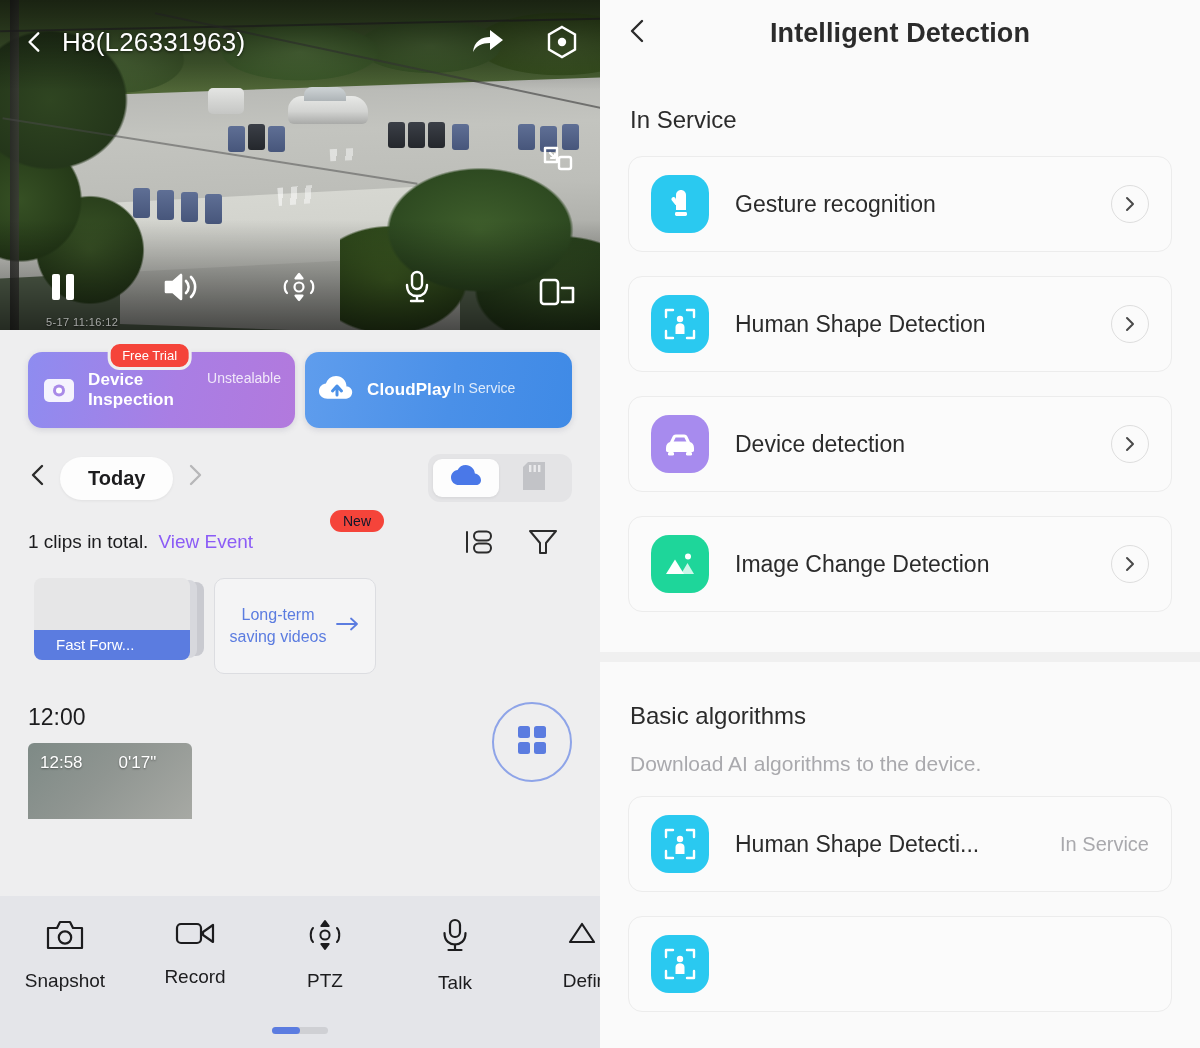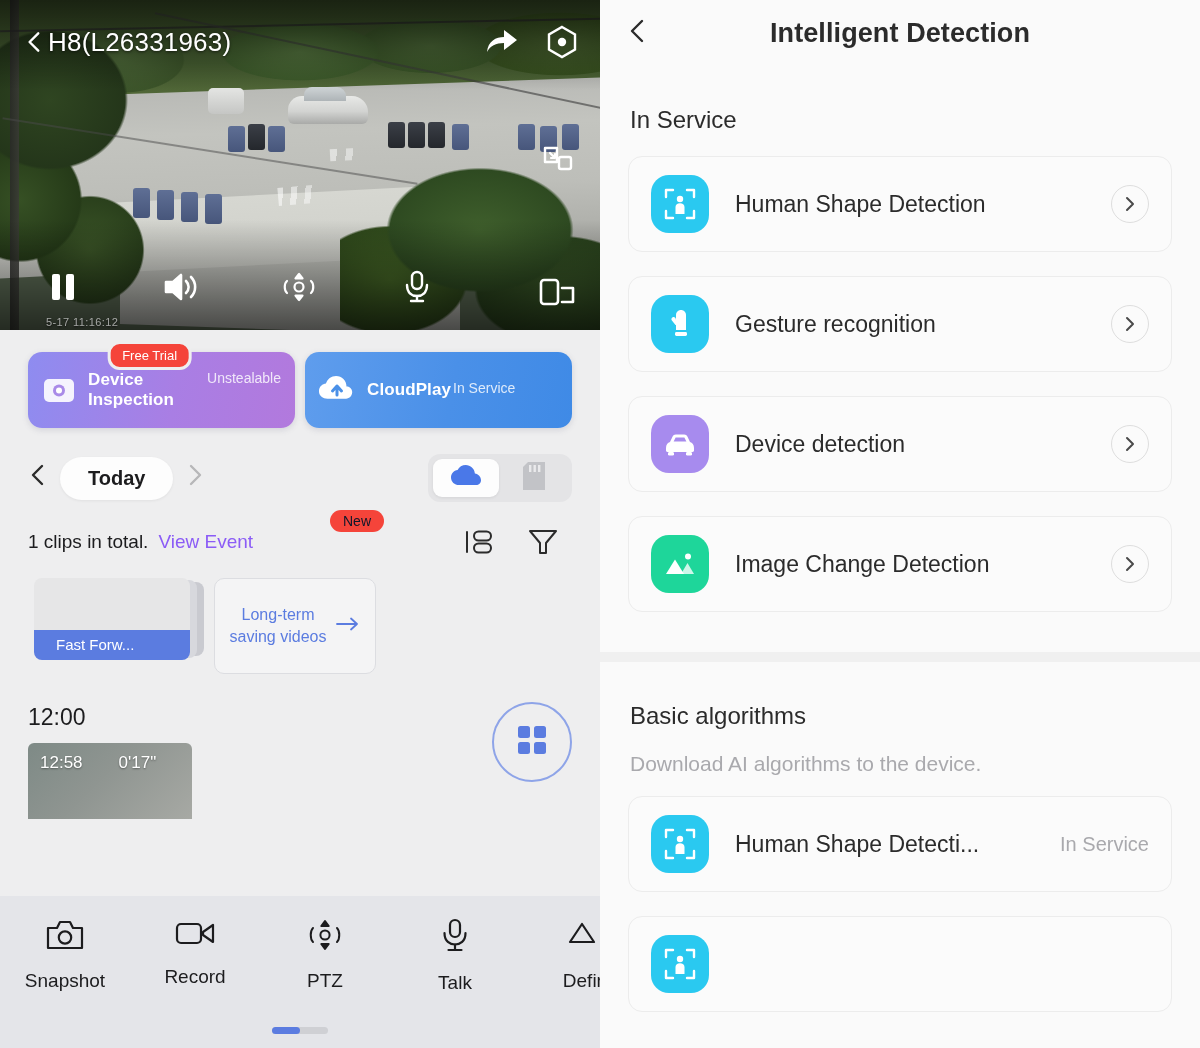--- a/index.html
+++ b/index.html
@@ -121,21 +121,21 @@
     position: absolute; left: 0; right: 0; top: 0; height: 90px;
     background: linear-gradient(180deg, rgba(0,0,0,.55), rgba(0,0,0,0));
   }
   .vignette-bottom {
     position: absolute; left: 0; right: 0; bottom: 0; height: 110px;
     background: linear-gradient(0deg, rgba(0,0,0,.6), rgba(0,0,0,0));
   }
 
   .video-topbar {
     position: absolute; left: 0; right: 0; top: 0; height: 84px;
-    display: flex; align-items: center; padding: 0 22px; gap: 0;
+    display: flex; align-items: center; padding: 0 22px; gap: 14px;
   }
   .video-title {
     color: #fff; font-size: 26px; font-weight: 400; letter-spacing: .2px;
     text-shadow: 0 1px 3px rgba(0,0,0,.6); white-space: nowrap;
   }
   .topbar-spacer { flex: 1; }
   .ico-btn { cursor: pointer; display: flex; align-items: center; justify-content: center; }
   .back-chevron { width: 26px; height: 26px; }
 
   .video-bottombar {
@@ -627,43 +627,43 @@
         </svg>
     </span>
     <span class="r-title">Intelligent Detection</span>
   </div>
 
   <div class="r-section">
     <div class="r-section-title">In Service</div>
 
     <div class="r-card">
       <span class="r-icon" style="background:#2ac9f0">
+        <svg width="32" height="32" viewBox="0 0 32 32" fill="#fff">
+          <path d="M12 7 C12 4.2 14.2 2 17 2 C19.8 2 22 4.2 22 7 L22 22 L12 22 Z"></path>
+          <path d="M12 12 C12 10 10.4 8.6 8.8 9.2 C7.4 9.7 7 11.4 7.9 12.6 L11.5 17 L12 17 Z"></path>
+          <rect x="11" y="24" width="12" height="4" rx="1.4"></rect>
+        </svg>
+      </span>
+      <span class="r-card-label">Gesture recognition</span>
+      <span class="r-chevron">
+        <svg width="16" height="18" viewBox="0 0 16 18" fill="none" stroke="#4a4a4a" stroke-width="2" stroke-linecap="round" stroke-linejoin="round">
+            <polyline points="5,3 11,9 5,15"></polyline>
+          </svg>
+      </span>
+    </div>
+
+    <div class="r-card">
+      <span class="r-icon" style="background:#2ac9f0">
         <svg width="34" height="34" viewBox="0 0 34 34" fill="none" stroke="#fff" stroke-width="2.4" stroke-linecap="round" stroke-linejoin="round">
           <path d="M3 10 L3 3 L10 3 M24 3 L31 3 L31 10 M31 24 L31 31 L24 31 M10 31 L3 31 L3 24"></path>
           <circle cx="17" cy="12" r="3.2" fill="#fff" stroke="none"></circle>
           <path d="M12.5 27 L12.5 20 C12.5 17.5 14.3 16.2 17 16.2 C19.7 16.2 21.5 17.5 21.5 20 L21.5 27 Z" fill="#fff" stroke="none"></path>
         </svg>
       </span>
       <span class="r-card-label">Human Shape Detection</span>
-      <span class="r-chevron">
-        <svg width="16" height="18" viewBox="0 0 16 18" fill="none" stroke="#4a4a4a" stroke-width="2" stroke-linecap="round" stroke-linejoin="round">
-            <polyline points="5,3 11,9 5,15"></polyline>
-          </svg>
-      </span>
-    </div>
-
-    <div class="r-card">
-      <span class="r-icon" style="background:#2ac9f0">
-        <svg width="32" height="32" viewBox="0 0 32 32" fill="#fff">
-          <path d="M12 7 C12 4.2 14.2 2 17 2 C19.8 2 22 4.2 22 7 L22 22 L12 22 Z"></path>
-          <path d="M12 12 C12 10 10.4 8.6 8.8 9.2 C7.4 9.7 7 11.4 7.9 12.6 L11.5 17 L12 17 Z"></path>
-          <rect x="11" y="24" width="12" height="4" rx="1.4"></rect>
-        </svg>
-      </span>
-      <span class="r-card-label">Gesture recognition</span>
       <span class="r-chevron">
         <svg width="16" height="18" viewBox="0 0 16 18" fill="none" stroke="#4a4a4a" stroke-width="2" stroke-linecap="round" stroke-linejoin="round">
             <polyline points="5,3 11,9 5,15"></polyline>
           </svg>
       </span>
     </div>
 
     <div class="r-card">
       <span class="r-icon" style="background:#a78bee">
         <svg width="34" height="26" viewBox="0 0 34 26" fill="#fff">

